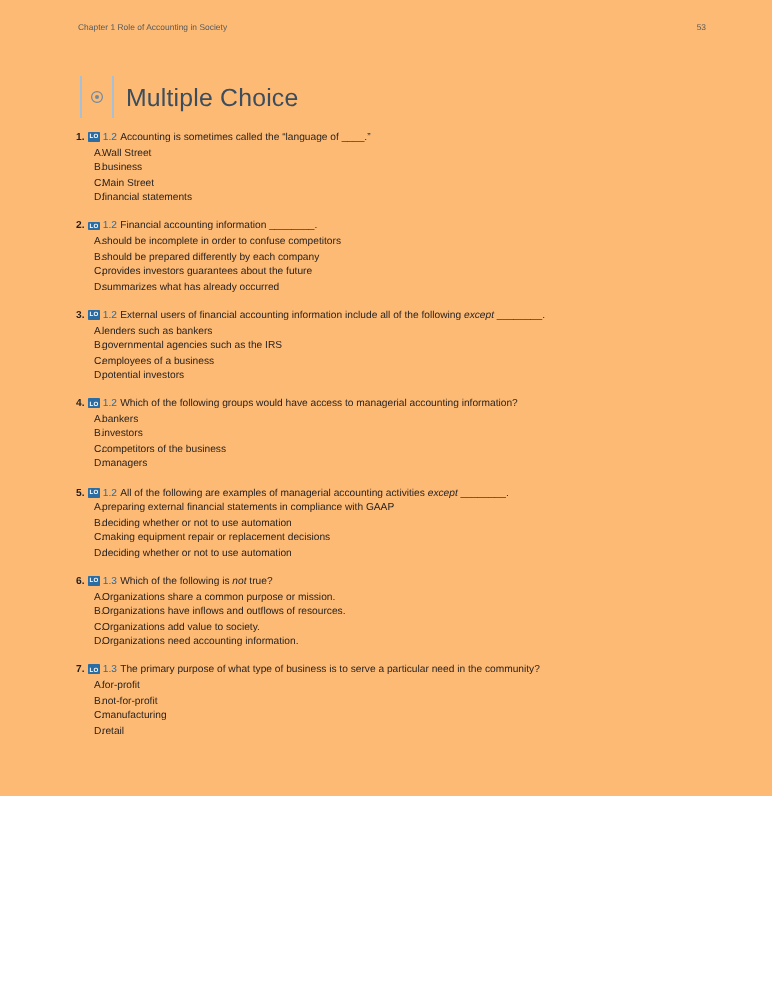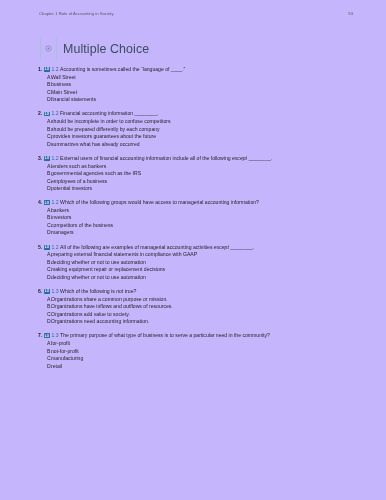--- a/index.html
+++ b/index.html
@@ -12,22 +12,22 @@
     height: 500px;
     overflow: hidden;
     font-family: "Liberation Sans", sans-serif;
     color: #231f20;
     -webkit-font-smoothing: antialiased;
   }
 
   .page {
     position: relative;
     width: 386px;
-    height: 500px;
-    background: #c4b5fd;
+    height: 398px;
+    background: #fdba74;
     box-sizing: border-box;
     padding-left: 24px;
   }
 
   
   .running-head {
     position: absolute;
     top: 11px;
     left: 39px;
     right: 33px;

